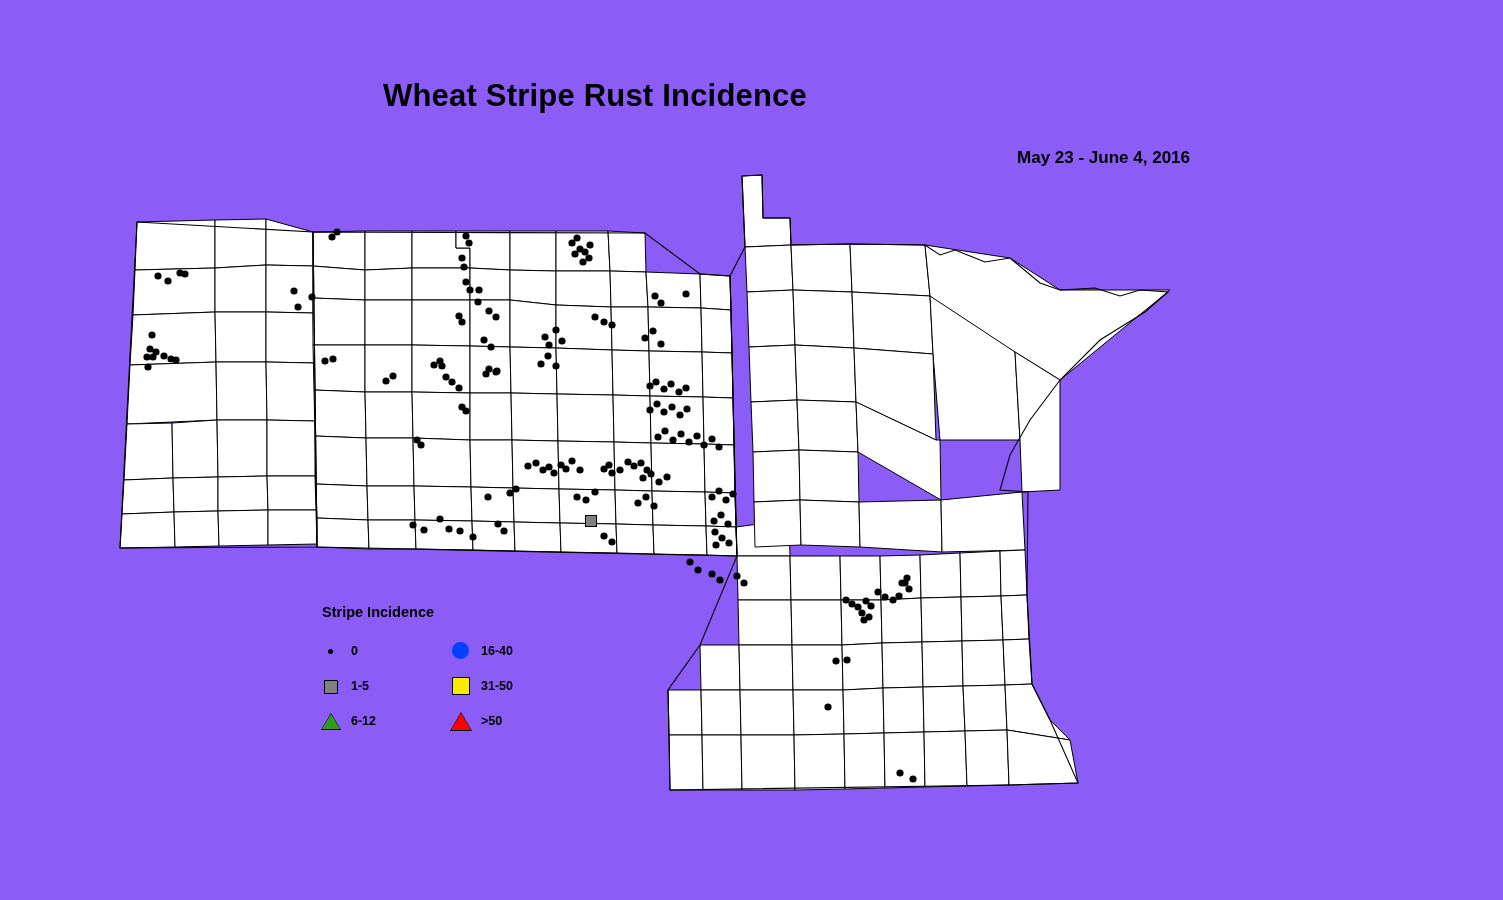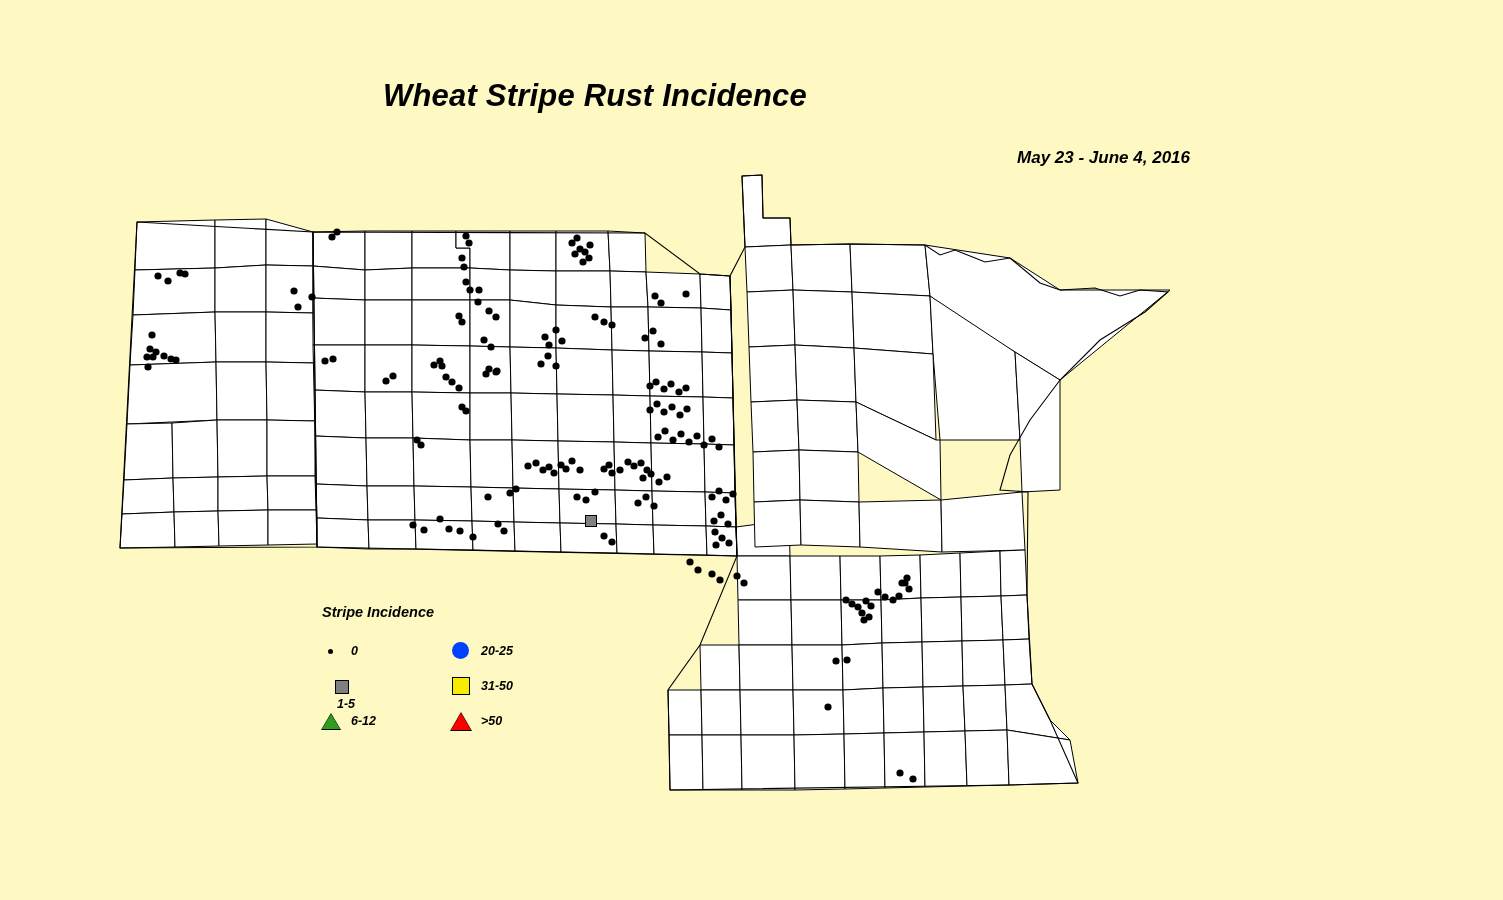--- a/index.html
+++ b/index.html
@@ -1,18 +1,18 @@
 <!DOCTYPE html>
 <html><head>
 <meta charset="utf-8">
 <style>
   html,body{margin:0;padding:0;background:#ffffff;}
   body{width:1503px;height:900px;position:relative;overflow:hidden;
        font-family:"Liberation Sans",sans-serif;color:#000;}
-  #page{position:absolute;inset:0;width:1503px;height:900px;background:#fef9c3;font-style:italic;}
+  #page{position:absolute;inset:0;width:1503px;height:900px;background:#8b5cf6;}
 
   #title{position:absolute;left:0;top:78px;width:1190px;text-align:center;
          font-size:31px;font-weight:bold;letter-spacing:.2px;}
   #subtitle{position:absolute;left:0;top:148px;width:1190px;text-align:right;
             font-size:17px;font-weight:bold;}
 
   #mapwrap{position:absolute;left:0;top:0;width:1503px;height:900px;}
   svg#map{display:block;width:1503px;height:900px;}
   .county{fill:#ffffff;stroke:#000000;stroke-width:1;stroke-linejoin:round;}
   .state{fill:none;stroke:#000000;stroke-width:1.1;}
@@ -426,40 +426,40 @@
     <div id="legend-title">Stripe Incidence</div>
     <div class="leg-grid">
 
       <div class="leg-row" style="left:0px;top:0px;">
         <span class="leg-sym">
             <span class="s-dot"></span>
           </span>
         <span class="leg-lab">0</span>
       </div>
 
-      <div class="leg-row" style="left:8px;top:35px;flex-direction:column;">
+      <div class="leg-row" style="left:0px;top:35px;">
         <span class="leg-sym">
             <span class="s-sq-gray"></span>
           </span>
         <span class="leg-lab">1-5</span>
       </div>
 
       <div class="leg-row" style="left:0px;top:70px;">
         <span class="leg-sym">
           <span class="s-tri-green-o"></span>
             <span class="s-tri-green"></span>
         </span>
         <span class="leg-lab">6-12</span>
       </div>
 
       <div class="leg-row" style="left:130px;top:0px;">
         <span class="leg-sym">
             <span class="s-circ-blue"></span>
           </span>
-        <span class="leg-lab">20-25</span>
+        <span class="leg-lab">16-40</span>
       </div>
 
       <div class="leg-row" style="left:130px;top:35px;">
         <span class="leg-sym">
             <span class="s-sq-yellow"></span>
           </span>
         <span class="leg-lab">31-50</span>
       </div>
 
       <div class="leg-row" style="left:130px;top:70px;">

